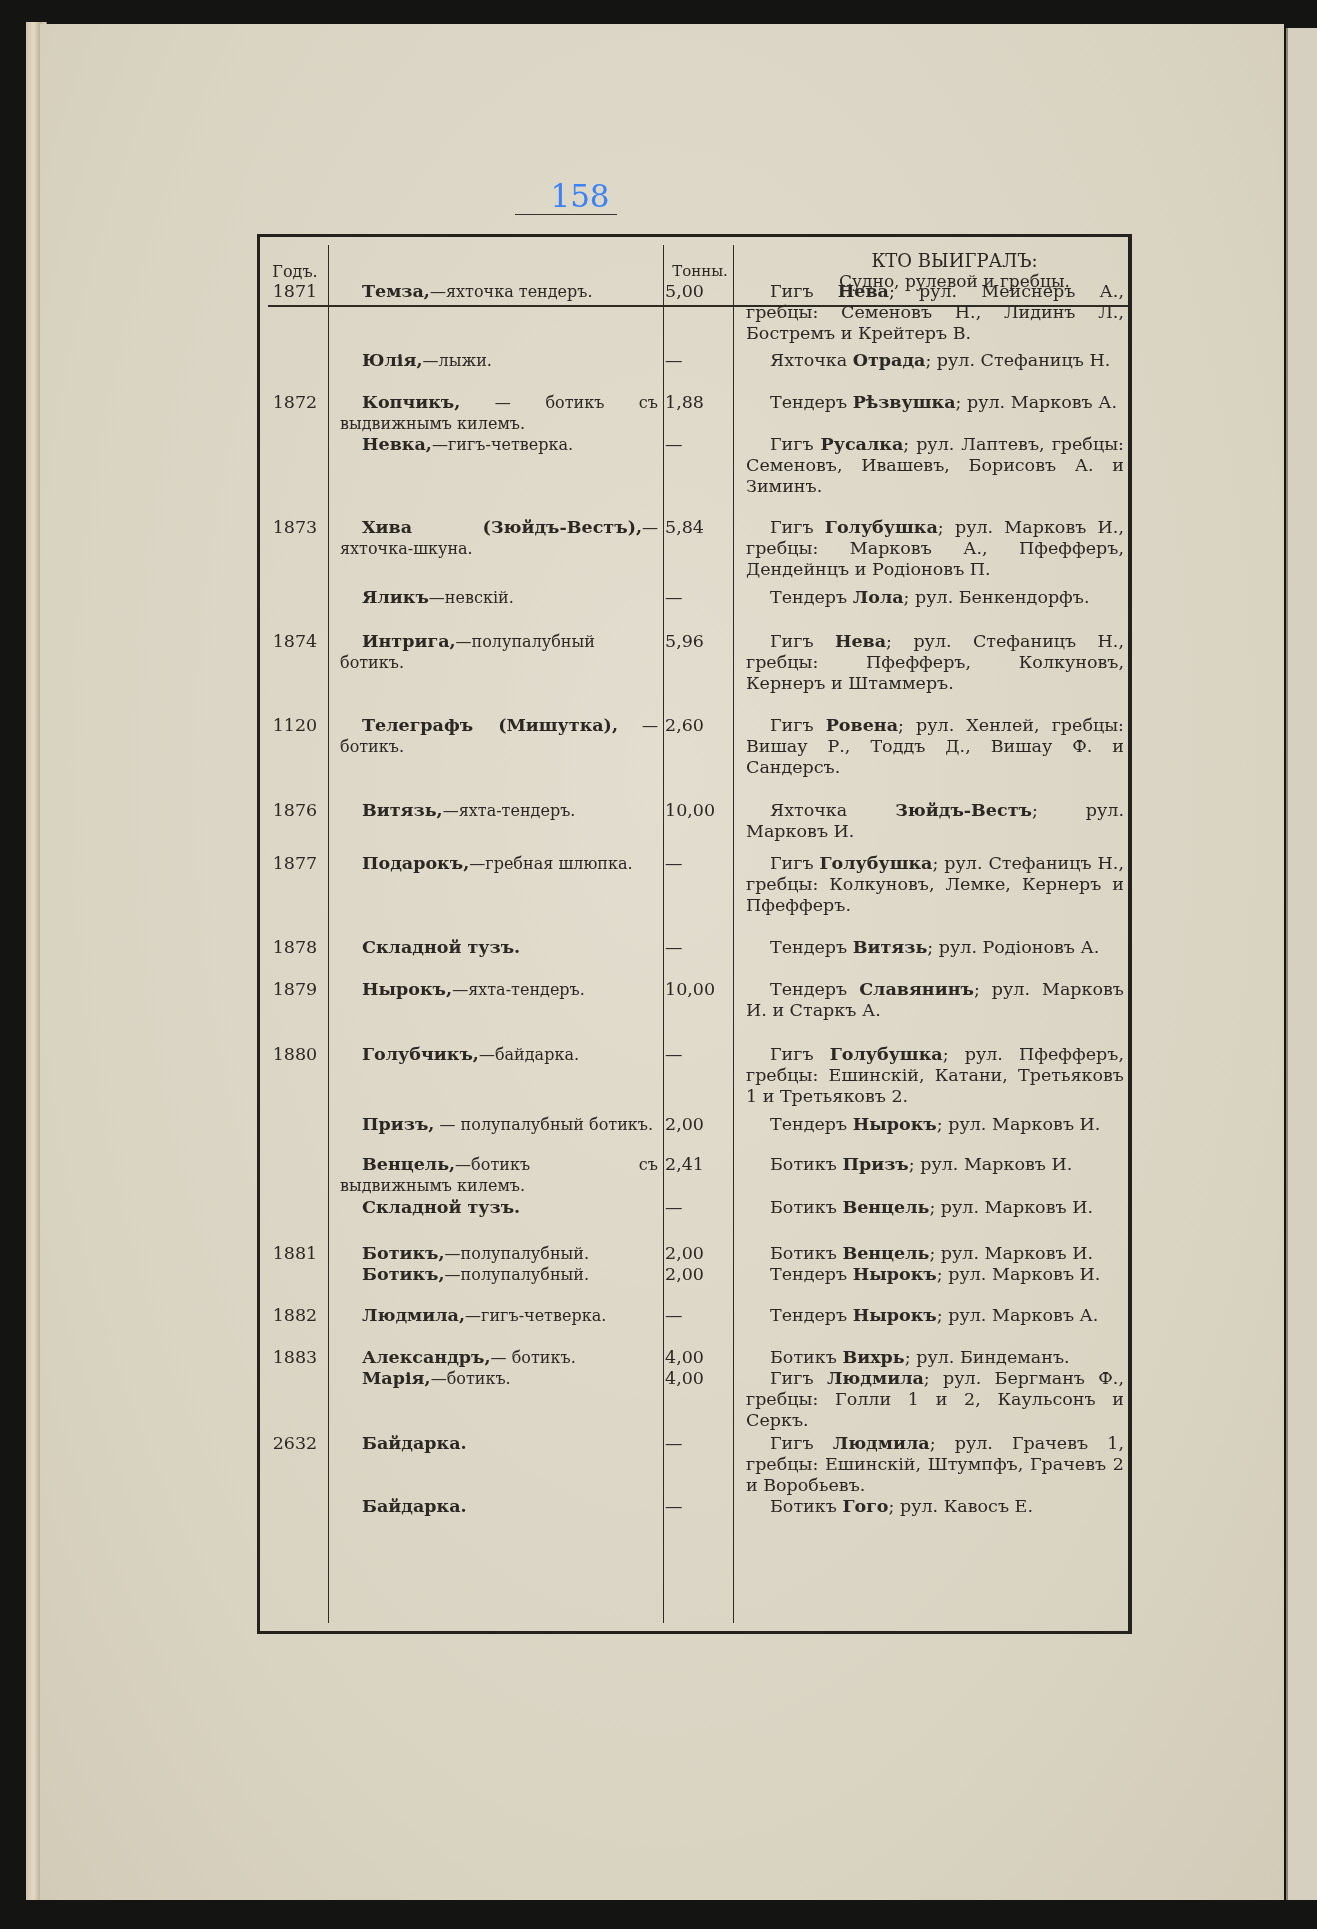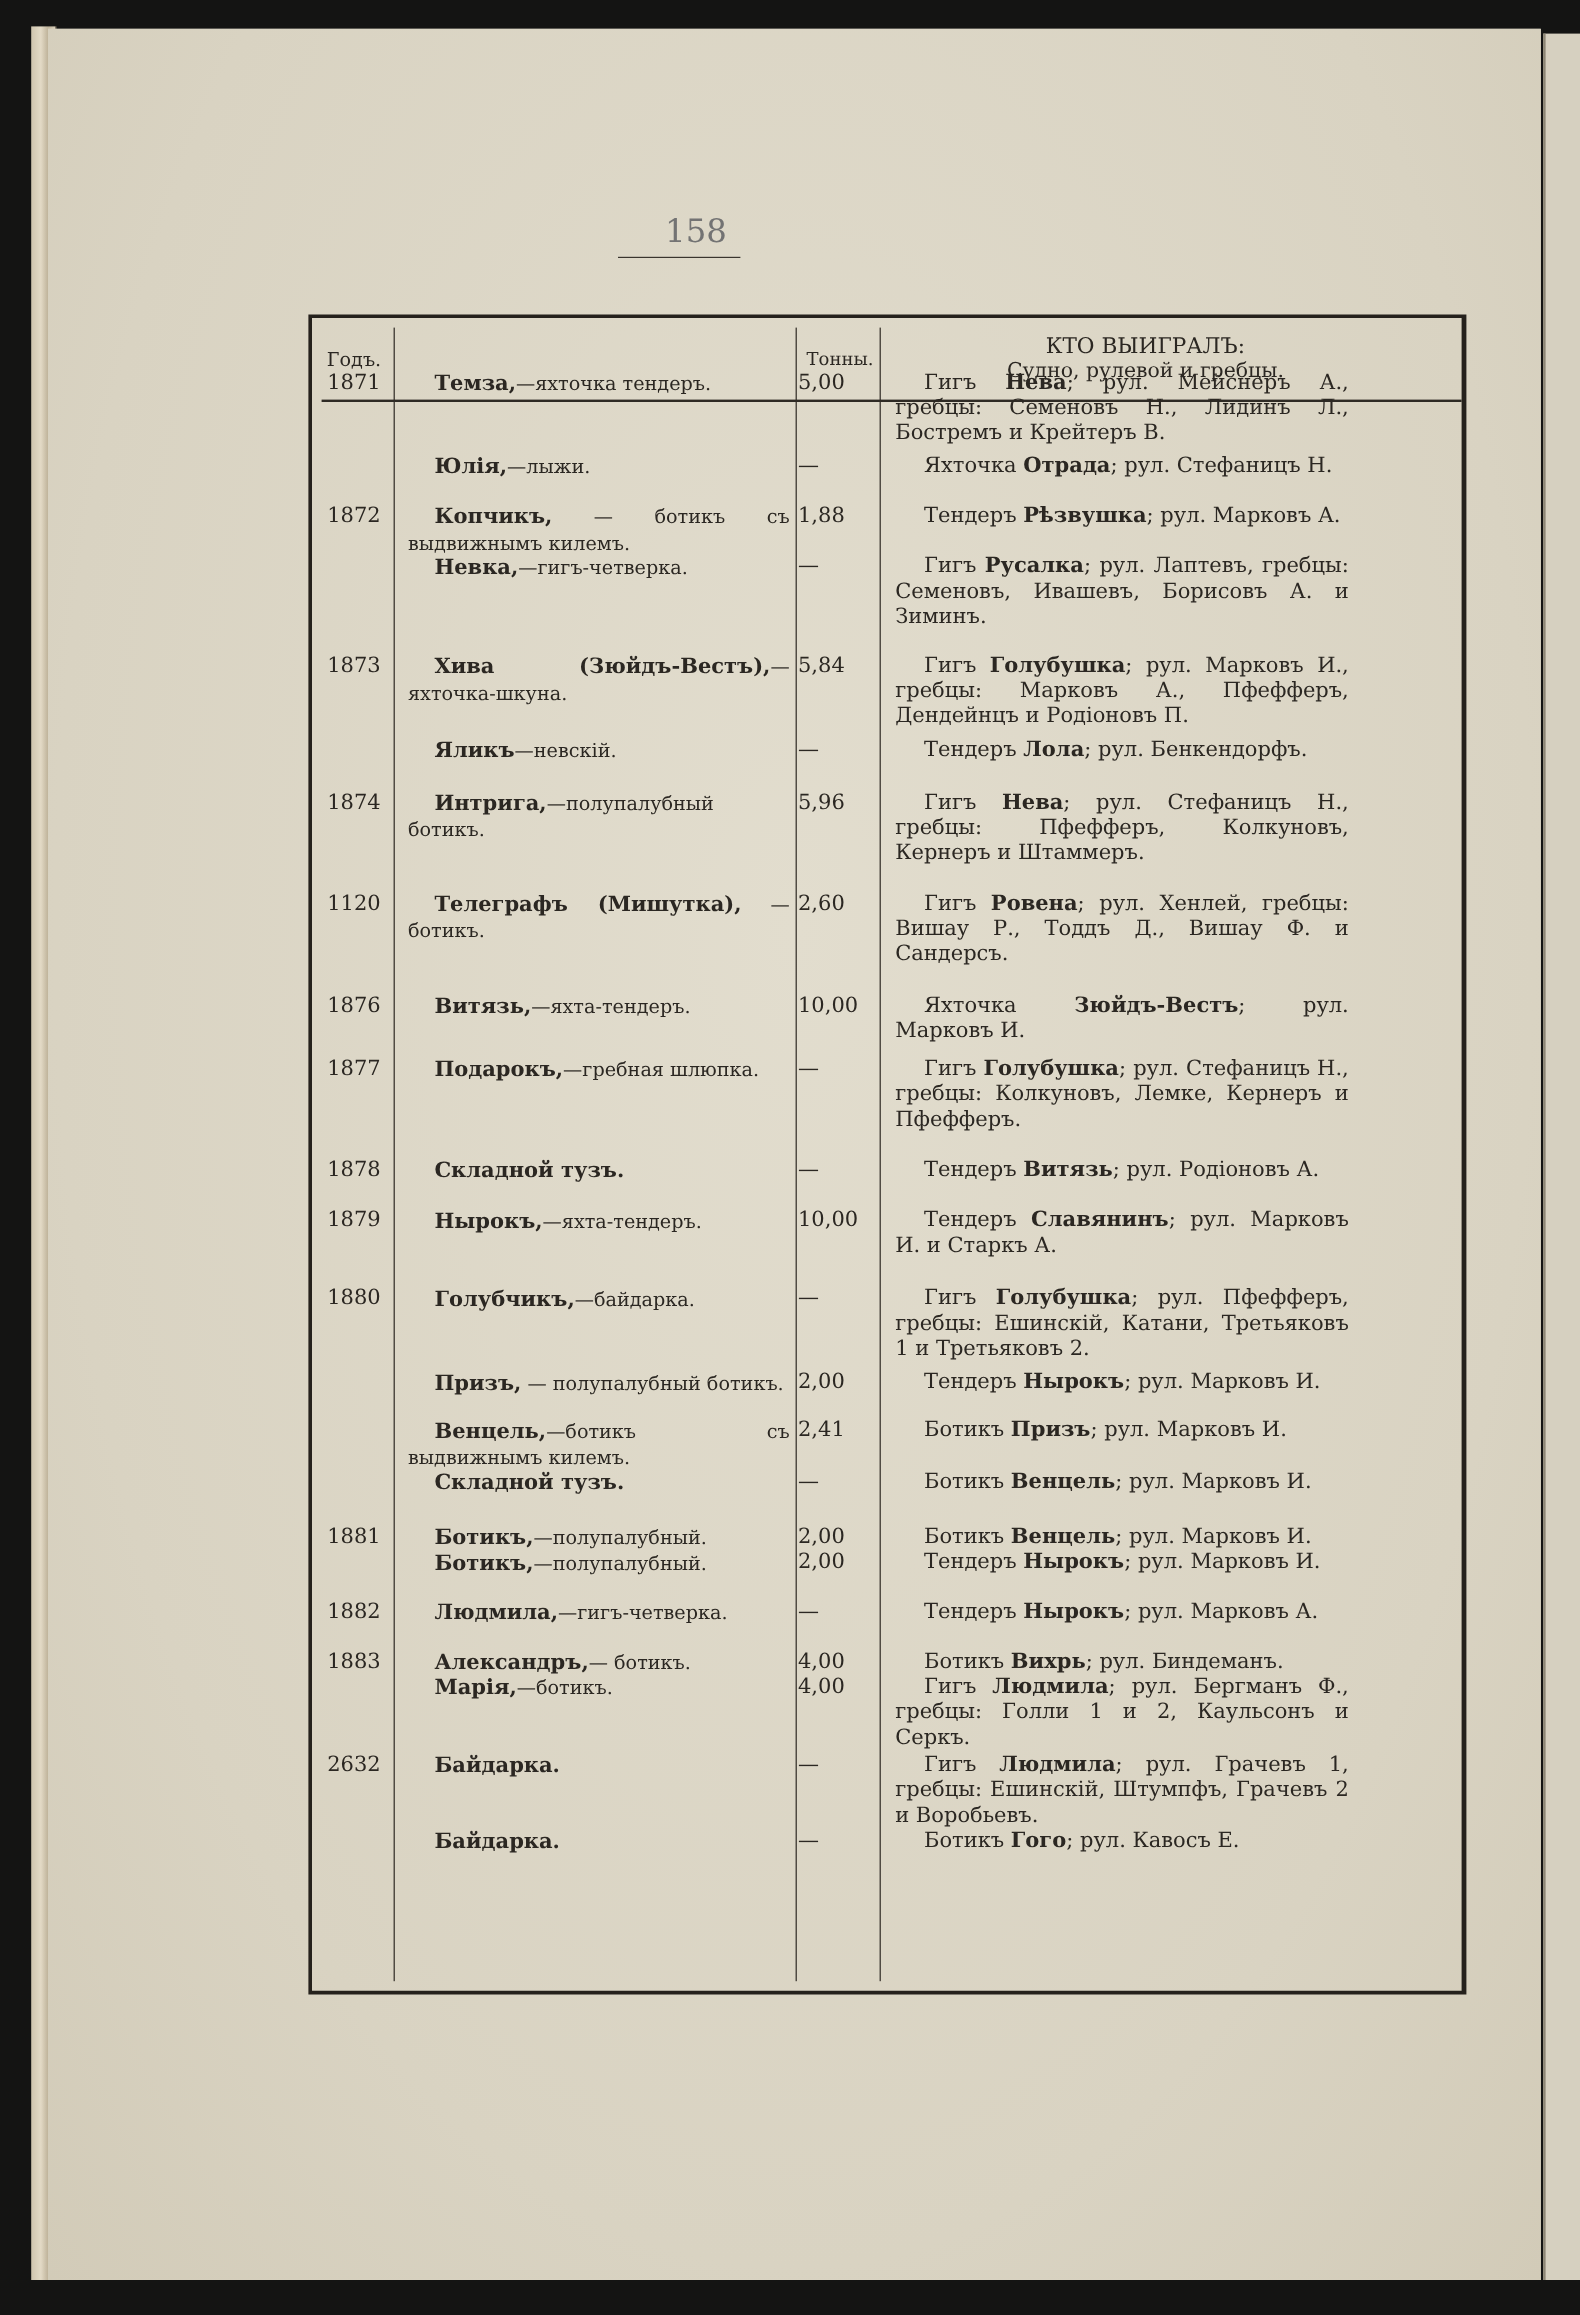--- a/index.html
+++ b/index.html
@@ -18,28 +18,28 @@
     position: absolute; left: 40px; top: 24px; width: 1244px; height: 1876px;
     background: #dcd6c6;
     background-image: radial-gradient(ellipse at 50% 40%, #e2ddce 0%, #d9d3c2 70%, #d2cbb8 100%);
   }
   .right-page {
     position: absolute; left: 1286px; top: 28px; width: 31px; height: 1872px;
     background: #d6d0c0; border-left: 2px solid #8c8574;
   }
   .page-number {
     position: absolute; left: 540px; top: 178px; width: 80px; text-align: center;
-    font-size: 27px; color: #737373;
+    font-size: 31px; color: #3b82f6;
   }
   .page-number-rule {
     position: absolute; left: 515px; top: 214px; width: 102px; height: 0;
     border-top: 1.5px solid #3a352e;
   }
   .table-box {
-    position: absolute; left: 257px; top: 262px; width: 965px; height: 1400px;
+    position: absolute; left: 257px; top: 234px; width: 875px; height: 1400px;
     border: 3px solid #25211c; border-right-width: 4px;
     box-sizing: border-box;
   }
   .vline { position: absolute; top: 8px; bottom: 8px; width: 0; border-left: 1.5px solid #2e2a24; }
   .hline { position: absolute; left: 8px; right: 0; height: 0; border-top: 2px solid #2e2a24; top: 68px; }
   .hdr { position: absolute; top: 0; height: 68px; display: flex; align-items: center; justify-content: center; text-align: center; }
   .hdr-year { left: 0; width: 70px; font-size: 16px; }
   .hdr-name { left: 70px; width: 335px; font-size: 18px; letter-spacing: 0.5px; }
   .hdr-tons { left: 405px; width: 70px; font-size: 15px; }
   .hdr-win  { left: 475px; width: 395px; flex-direction: column; font-size: 18px; line-height: 21px; margin-left: 22px; }

